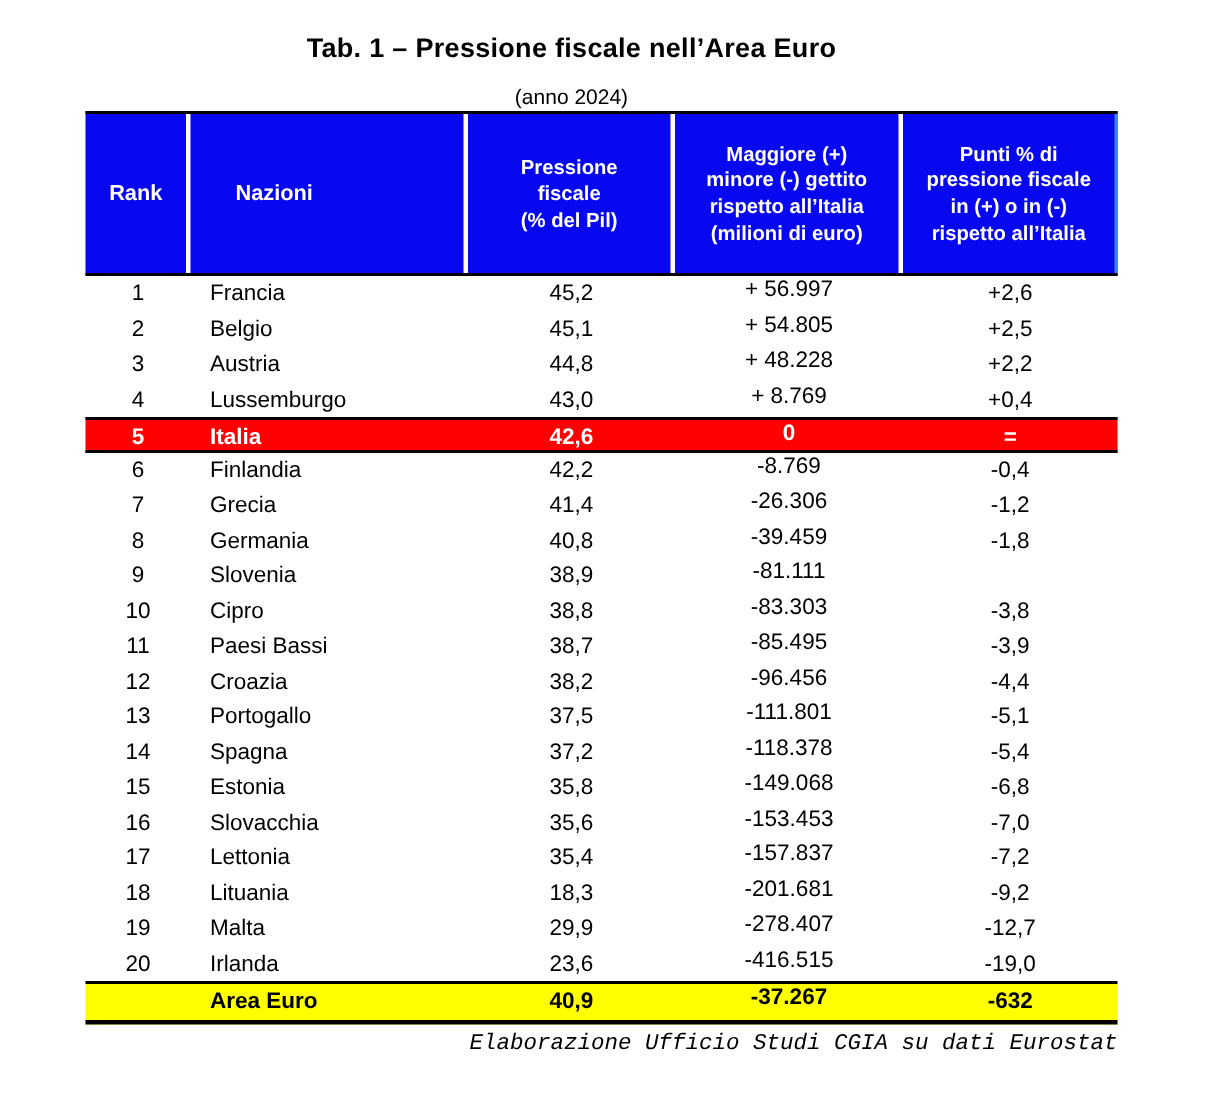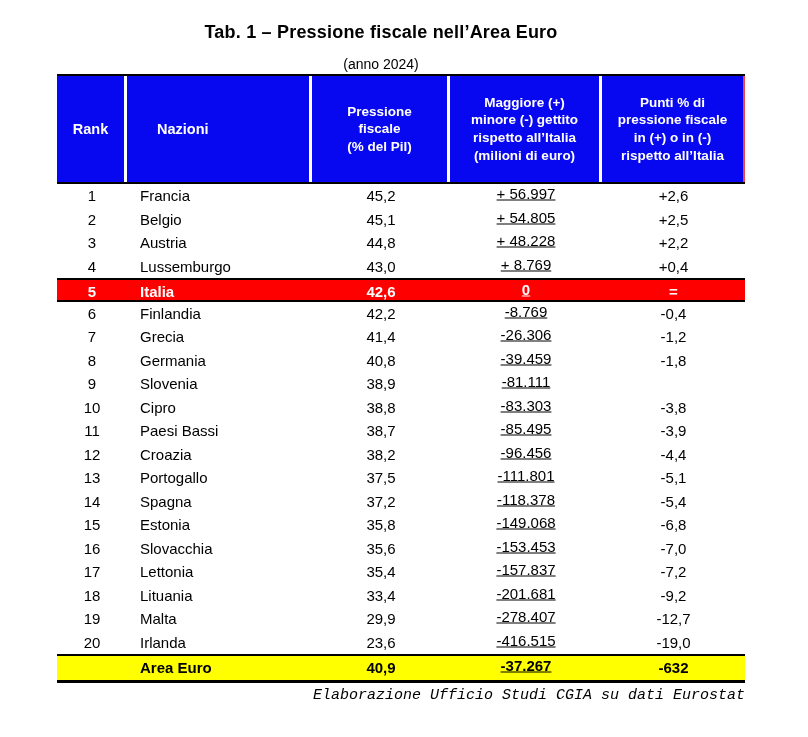--- a/index.html
+++ b/index.html
@@ -41,31 +41,31 @@
     display: flex;
     align-items: center;
     justify-content: center;
     text-align: center;
     white-space: pre-line;
     font-size: 13.5px;
     line-height: 1.3;
     border-right: 3px solid #fff;
     padding: 2px 3px;
   }
-  .th:last-child { border-right: 2px solid #ef4444; }
+  .th:last-child { border-right: 2px solid #3b82f6; }
   .th-rank, .th-nazioni { font-size: 14.5px; }
   .th-nazioni { justify-content: flex-start; text-align: left; padding-left: 30px; }
 
   
   .trow { height: 23.5px; line-height: 23.5px; font-size: 15px; }
   .td { overflow: hidden; white-space: nowrap; }
   .td-rank { text-align: center; }
   .td-nation { text-align: left; padding-left: 13px; }
   .td-pressure { text-align: center; }
-  .td-gettito { text-align: center; transform: translateY(-2.5px); text-decoration: underline; }
+  .td-gettito { text-align: center; transform: translateY(-2.5px); }
   .td-punti { text-align: center; }
 
   .row-highlight {
     background: var(--highlight-bg, #ff0000);
     color: #fff;
     font-weight: bold;
     border-top: 2px solid #000;
     border-bottom: 2px solid #000;
   }
 
@@ -232,21 +232,21 @@
         <div class="grid-row trow">
     <div class="td td-rank">17</div>
     <div class="td td-nation">Lettonia</div>
     <div class="td td-pressure">35,4</div>
     <div class="td td-gettito">-157.837</div>
     <div class="td td-punti">-7,2</div>
   </div>
         <div class="grid-row trow">
     <div class="td td-rank">18</div>
     <div class="td td-nation">Lituania</div>
-    <div class="td td-pressure">33,4</div>
+    <div class="td td-pressure">18,3</div>
     <div class="td td-gettito">-201.681</div>
     <div class="td td-punti">-9,2</div>
   </div>
         <div class="grid-row trow">
     <div class="td td-rank">19</div>
     <div class="td td-nation">Malta</div>
     <div class="td td-pressure">29,9</div>
     <div class="td td-gettito">-278.407</div>
     <div class="td td-punti">-12,7</div>
   </div>

